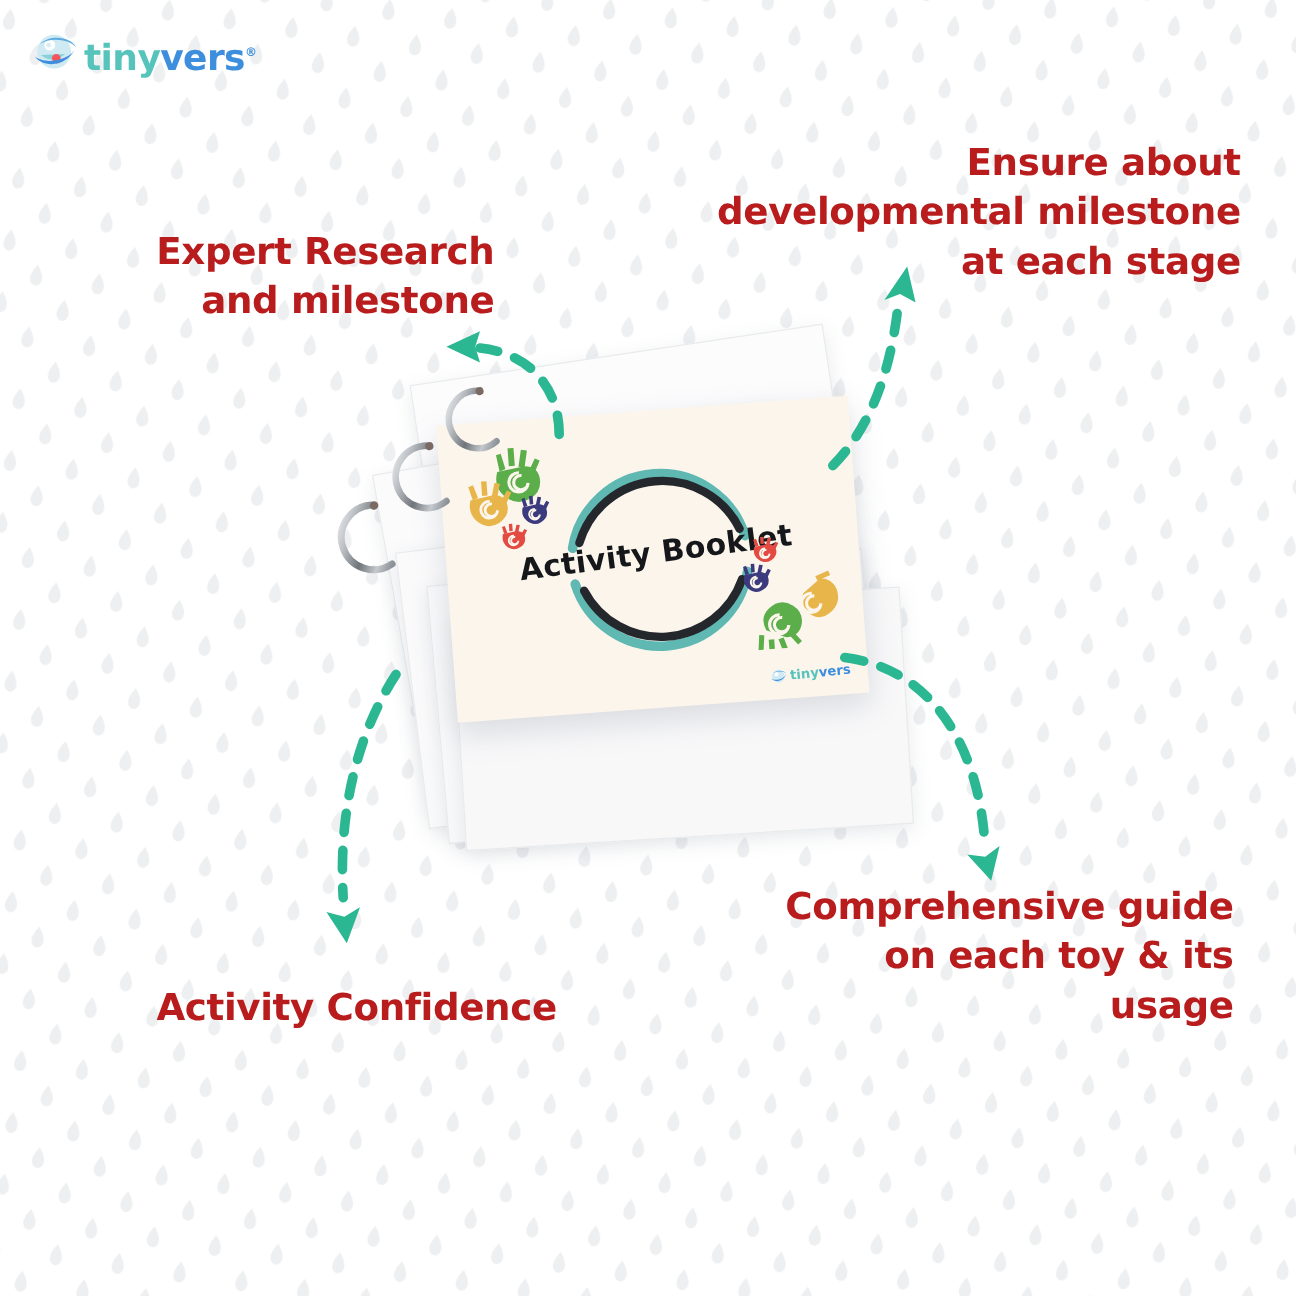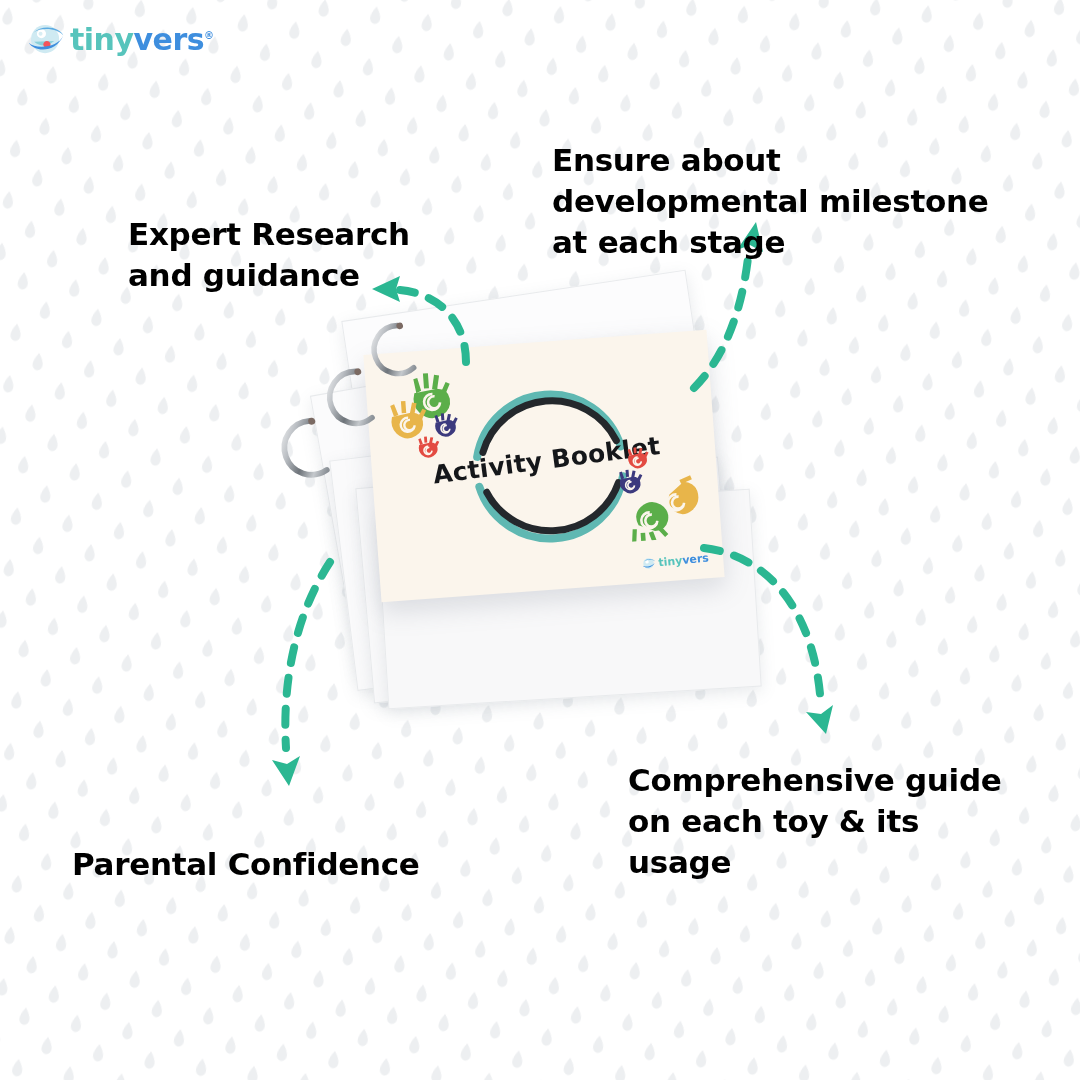--- a/index.html
+++ b/index.html
@@ -32,21 +32,21 @@
 
   
   #brand-logo {
     position: absolute;
     left: 26px;
     top: 16px;
     width: 200px;
     height: 48px;
     z-index: 30;
     display: flex;
-    align-items: center;
+    align-items: flex-end;
   }
   #brand-logo .logo-mark {
     width: 40px;
     height: 40px;
     flex: 0 0 40px;
     margin-right: 4px;
   }
   #brand-logo .logo-word {
     position: relative;
     font-family: "DejaVu Sans", sans-serif;
@@ -62,28 +62,27 @@
     font-size: 10px;
     vertical-align: super;
     color: #3E8EDE;
     font-weight: bold;
   }
 
   
   .callout {
     position: absolute;
     z-index: 25;
-    color: #000000;
+    color: #b91c1c;
     font-family: "DejaVu Sans", sans-serif;
     font-weight: bold;
     font-size: 31px;
     line-height: 1.32;
     letter-spacing: -0.3px;
-    text-align: left;
-    margin-top: 24px;
+    text-align: right;
   }
   #callout-topright {
     left: 552px;
     top: 116px;
     width: 482px;
   }
   #callout-topleft {
     left: 128px;
     top: 190px;
     width: 284px;
@@ -236,25 +235,25 @@
       <circle cx="16" cy="15" r="2.2" fill="#D8EEF4"></circle>
       <path d="M19 27 c0 -2.4 2 -4 4 -4 c2 0 4 1.6 4 4 c0 2.6 -4 5 -4 5 s-4 -2.4 -4 -5 z" fill="#F4545B"></path>
       <path d="M3 25 C10 36 33 36 41 17 C36 30 11 33 3 25 Z" fill="#3E8EDE"></path>
       <path d="M41 17 C38 8 18 4 8 14 C18 7 36 10 41 17 Z" fill="#4FA4E0" opacity="0.9"></path>
     </svg>
     <div class="logo-word">
       <span class="wt">tiny</span><span class="wv">vers</span><span class="reg">®</span>
     </div>
   </div>
 
-  <div class="callout" id="callout-topleft">Expert Research and guidance</div>
+  <div class="callout" id="callout-topleft">Expert Research and milestone</div>
 
   <div class="callout" id="callout-topright">Ensure about developmental milestone at each stage</div>
 
-  <div class="callout" id="callout-bottomleft">Parental Confidence</div>
+  <div class="callout" id="callout-bottomleft">Activity Confidence</div>
 
   <div class="callout" id="callout-bottomright">Comprehensive guide on each toy &amp; its usage</div>
 
   <svg id="arrows-layer" width="1080" height="1080" viewBox="0 0 1080 1080" aria-hidden="true">
 
     <g>
       <path d="M466 362 C466 322 440 294 400 290" fill="none" stroke="#2BB792" stroke-width="8" stroke-linecap="round" stroke-dasharray="16 15"></path>
       <path d="M372 289 L400 276 L396 289 L400 302 Z" fill="#2BB792"></path>
     </g>
 

